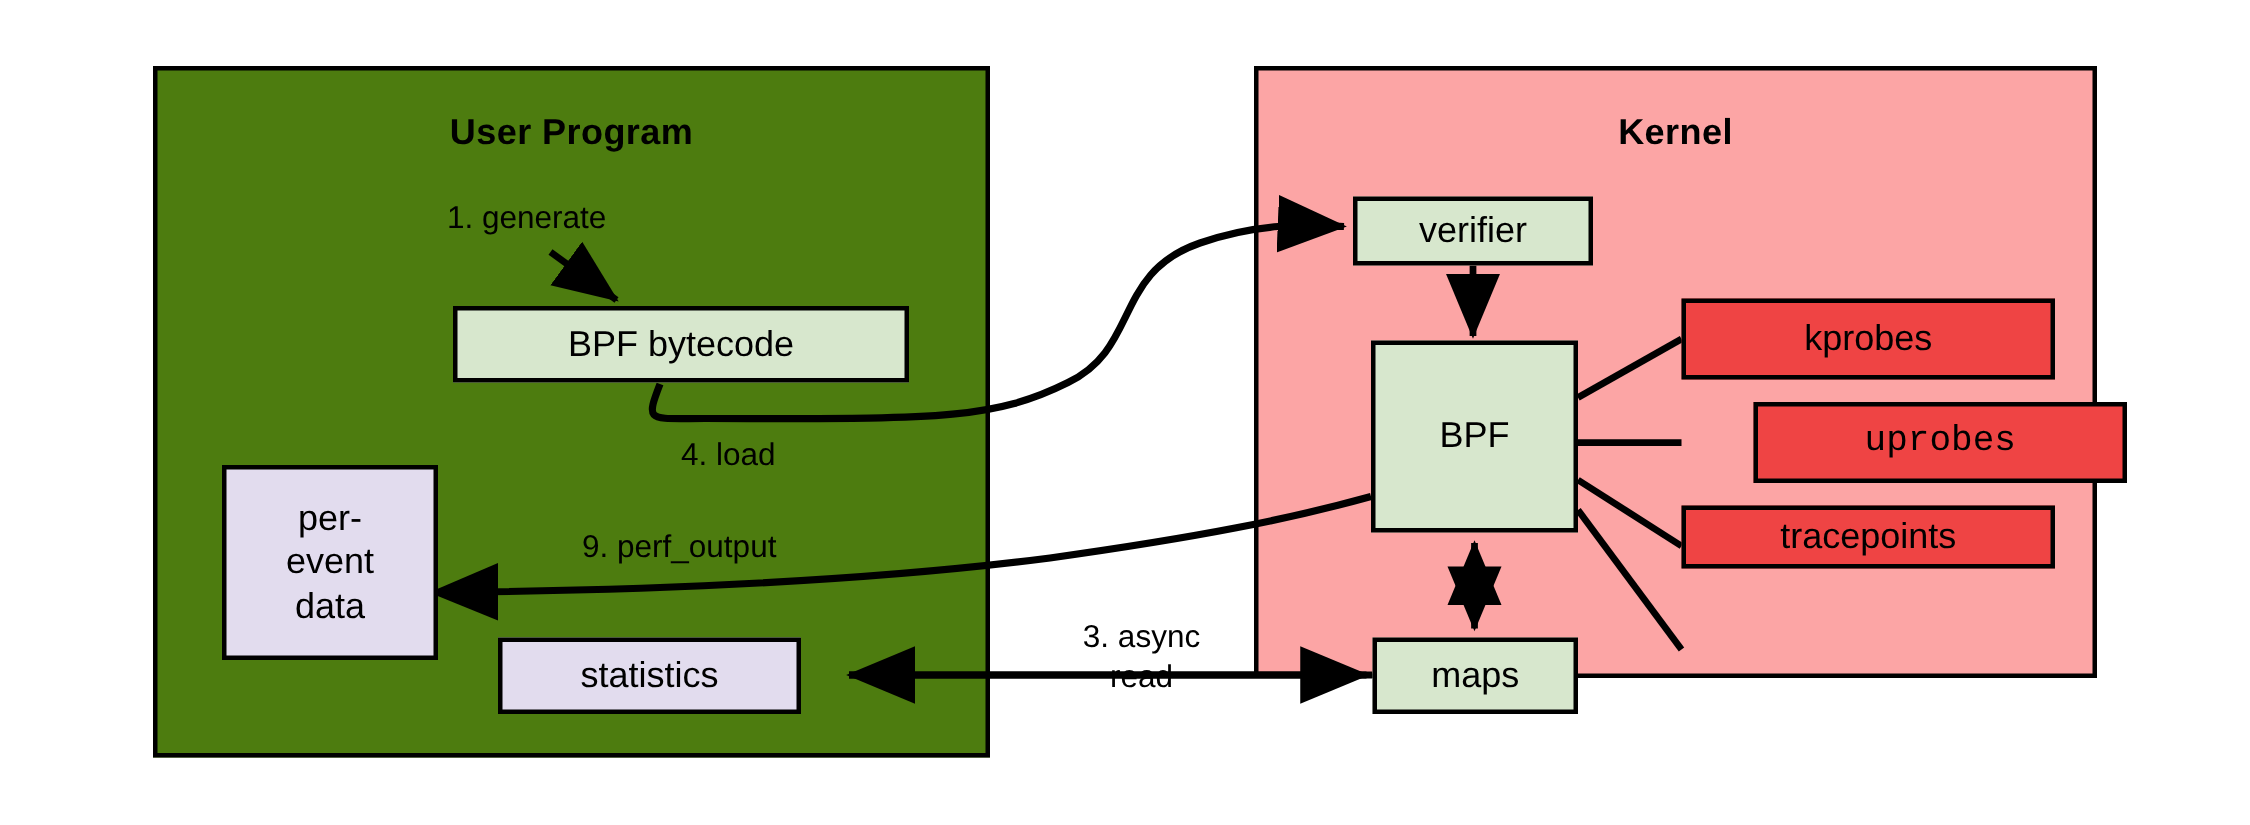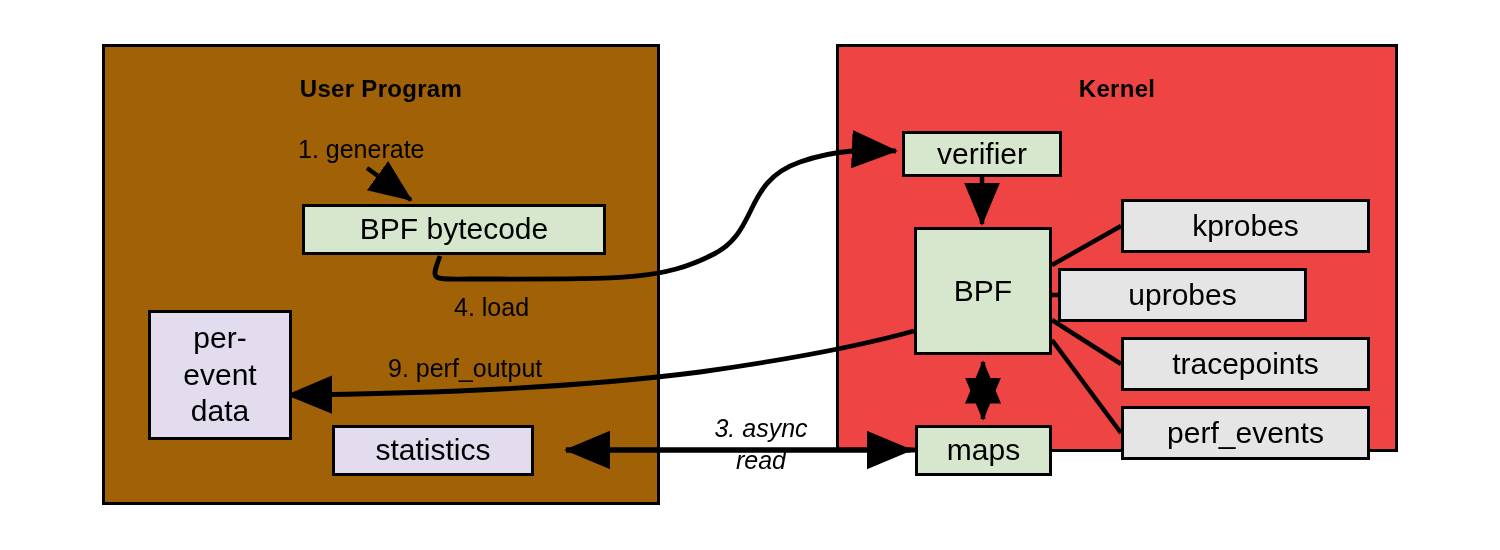--- a/index.html
+++ b/index.html
@@ -23,25 +23,25 @@
     height: 550px;
     pointer-events: none;
   }
   .panel {
     position: absolute;
     border: 3px solid #000000;
     box-sizing: border-box;
   }
   #panel-user {
     left: 102px; top: 44px; width: 558px; height: 461px;
-    background: #a16207;
+    background: #4d7c0f;
   }
   #panel-kernel {
     left: 836px; top: 44px; width: 562px; height: 408px;
-    background: #ef4444;
+    background: #fca5a5;
   }
   .panel-title {
     position: absolute;
     width: 100%;
     text-align: center;
     font-weight: bold;
     font-size: 24px;
     color: #000000;
     letter-spacing: 0.3px;
   }
@@ -49,55 +49,55 @@
   #panel-kernel .panel-title { top: 28px; }
 
   .node {
     position: absolute;
     border: 3px solid #000000;
     box-sizing: border-box;
     display: flex;
     align-items: center;
     justify-content: center;
     text-align: center;
-    font-size: 30px;
+    font-size: 24px;
     color: #000000;
     line-height: 1.22;
     z-index: 5;
   }
   .node.green  { background: #d7e7cd; }
   .node.purple { background: #e2dcee; }
-  .node.blue   { background: #e5e5e5; }
+  .node.blue   { background: #ef4444; }
 
   #node-bpf-bytecode { left: 302px; top: 204px; width: 304px; height: 51px; }
   #node-per-event    { left: 148px; top: 310px; width: 144px; height: 130px; }
   #node-statistics   { left: 332px; top: 425px; width: 202px; height: 51px; }
 
   #node-verifier { left: 902px; top: 131px; width: 160px; height: 46px; }
   #node-bpf      { left: 914px; top: 227px; width: 138px; height: 128px; }
   #node-maps     { left: 915px; top: 425px; width: 137px; height: 51px; }
 
   #node-kprobes     { left: 1121px; top: 199px; width: 249px; height: 54px; }
-  #node-uprobes     { left: 1058px; top: 268px; width: 249px; height: 54px; }
-  #node-tracepoints { left: 1121px; top: 337px; width: 249px; height: 54px; justify-content: center; }
+  #node-uprobes     { left: 1169px; top: 268px; width: 249px; height: 54px; font-family: Liberation Mono, monospace; }
+  #node-tracepoints { left: 1121px; top: 337px; width: 249px; height: 42px; justify-content: center; }
   #node-perf-events { left: 1121px; top: 406px; width: 249px; height: 54px; }
 
   .edge-label {
     position: absolute;
-    font-size: 25px;
+    font-size: 21px;
     color: #000000;
     white-space: pre;
     text-align: center;
     line-height: 1.28;
     z-index: 6;
   }
   #label-generate    { left: 298px; top: 133px; }
   #label-load        { left: 454px; top: 291px; }
   #label-perf-output { left: 388px; top: 352px; }
-  #label-async-read  { left: 696px; top: 412px; width: 130px; font-style: italic; }
+  #label-async-read  { left: 696px; top: 412px; width: 130px; }
 </style>
 </head>
 <body>
 
 <div id="canvas">
 
   <div class="panel" id="panel-user">
     <div class="panel-title">User Program</div>
   </div>
 
@@ -170,23 +170,20 @@
   </div>
 
   <div class="node blue" id="node-uprobes">
     <span>uprobes</span>
   </div>
 
   <div class="node blue" id="node-tracepoints">
     <span>tracepoints</span>
   </div>
 
-  <div class="node blue" id="node-perf-events">
-    <span>perf_events</span>
-  </div>
 
   <div class="edge-label" id="label-generate">1. generate</div>
 
   <div class="edge-label" id="label-load">4. load</div>
 
   <div class="edge-label" id="label-perf-output">9. perf_output</div>
 
   <div class="edge-label" id="label-async-read">3. async
 read</div>
 

